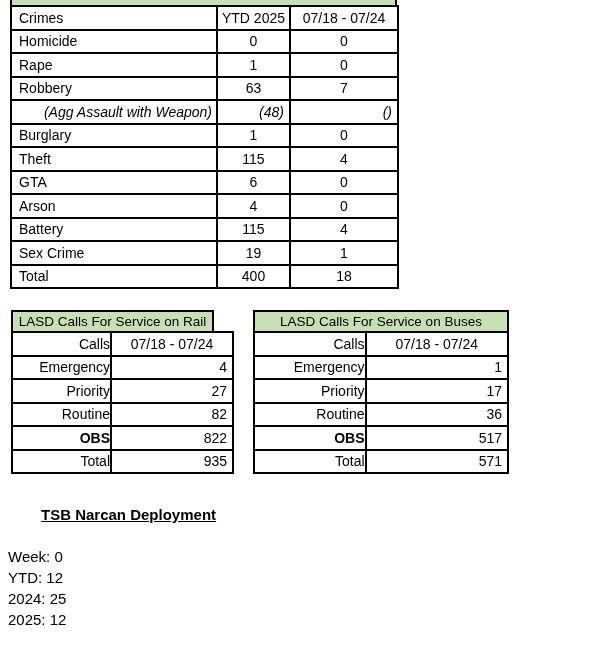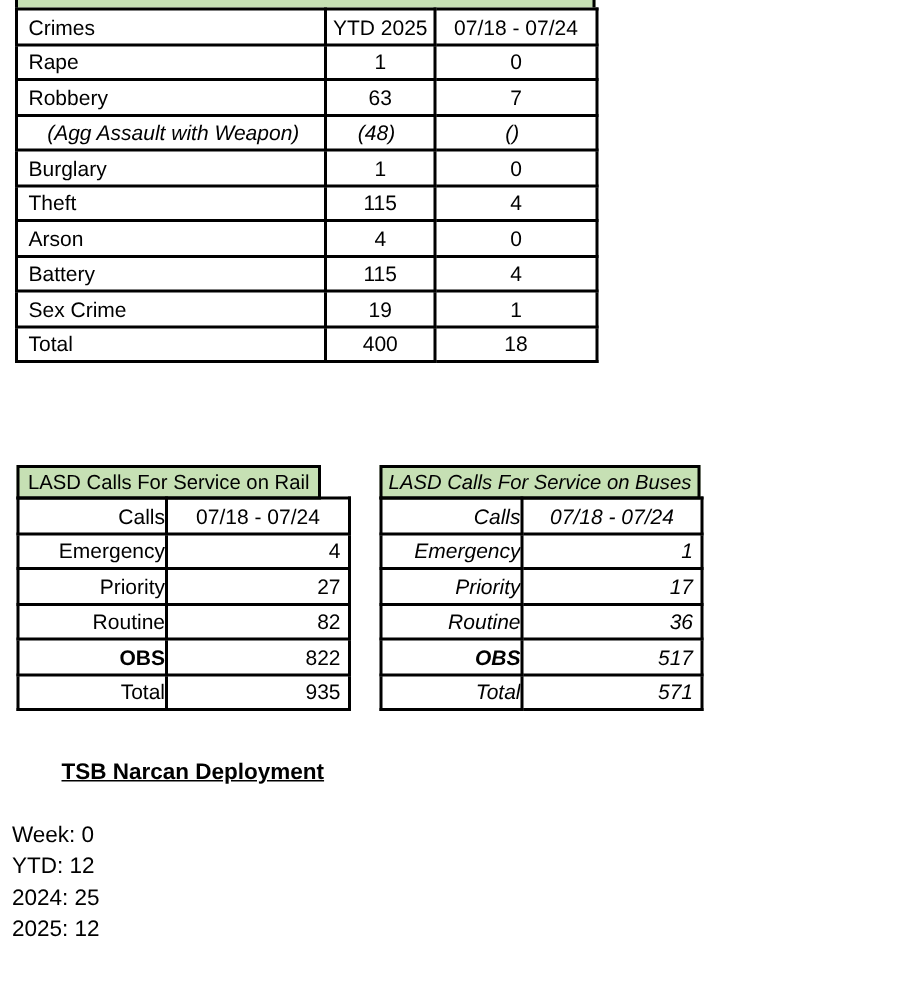--- a/index.html
+++ b/index.html
@@ -12,36 +12,36 @@
   td{border:2px solid #000;font-size:14px;height:21.5px;padding:0 0;
      vertical-align:middle;white-space:nowrap;overflow:hidden;}
 
   
   .crimes-wrap{position:absolute;left:10px;top:0;width:387px;}
   .green-cap{height:5px;background:#C6E0B4;
              border-left:2px solid #000;border-right:2px solid #000;}
   .crimes-wrap table{width:387px;border-radius:29px;}
   .crimes-wrap td.c-label{padding-left:7px;text-align:left;}
   .crimes-wrap td.c-num{text-align:center;}
-  .crimes-wrap tr.italic-row td{font-style:italic;text-align:center;}
+  .crimes-wrap tr.italic-row td{font-style:italic;text-align:right;}
   .crimes-wrap tr.italic-row td.c-label{padding-right:4px;}
   .crimes-wrap tr.italic-row td.c-num{padding-right:5px;}
 
   
   .mini{position:absolute;top:310px;}
   .mini-title{background:#C6E0B4;border:2px solid #000;height:19px;
               display:flex;align-items:center;justify-content:center;
               font-size:13.5px;}
   .mini table{width:100%;margin-top:-2px;}
   .mini td.m-label{padding-left:7px;text-align:right;}
   .mini td.m-val{text-align:right;padding-right:5px;}
   .mini td.m-head{text-align:center;}
   .mini tr.bold-row td.m-label{font-weight:bold;}
   .rail{left:11px;width:203px;}
-  .buses{left:253px;width:214px;font-style:italic;}
+  .buses{left:253px;width:256px;}
 
   
   .narcan-heading{position:absolute;left:8px;top:506px;font-size:15px;
                   font-weight:bold;text-decoration:underline;margin-left:33px;}
   .narcan-lines{position:absolute;left:8px;top:546px;font-size:15px;
                 line-height:21px;}
 </style>
 </head>
 <body>
 
@@ -55,20 +55,25 @@
       </colgroup>
     <tbody>
       <tr>
         <td class="c-label">Crimes</td>
         <td class="c-num">YTD 2025</td>
         <td class="c-num">07/18 - 07/24</td>
       </tr>
     </tbody>
     <tbody id="crimes-body">
         <tr>
+    <td class="c-label">Homicide</td>
+    <td class="c-num">0</td>
+    <td class="c-num">0</td>
+  </tr>
+        <tr>
     <td class="c-label">Rape</td>
     <td class="c-num">1</td>
     <td class="c-num">0</td>
   </tr>
         <tr>
     <td class="c-label">Robbery</td>
     <td class="c-num">63</td>
     <td class="c-num">7</td>
   </tr>
         <tr class="italic-row">
@@ -78,20 +83,25 @@
   </tr>
         <tr>
     <td class="c-label">Burglary</td>
     <td class="c-num">1</td>
     <td class="c-num">0</td>
   </tr>
         <tr>
     <td class="c-label">Theft</td>
     <td class="c-num">115</td>
     <td class="c-num">4</td>
+  </tr>
+        <tr>
+    <td class="c-label">GTA</td>
+    <td class="c-num">6</td>
+    <td class="c-num">0</td>
   </tr>
         <tr>
     <td class="c-label">Arson</td>
     <td class="c-num">4</td>
     <td class="c-num">0</td>
   </tr>
         <tr>
     <td class="c-label">Battery</td>
     <td class="c-num">115</td>
     <td class="c-num">4</td>

